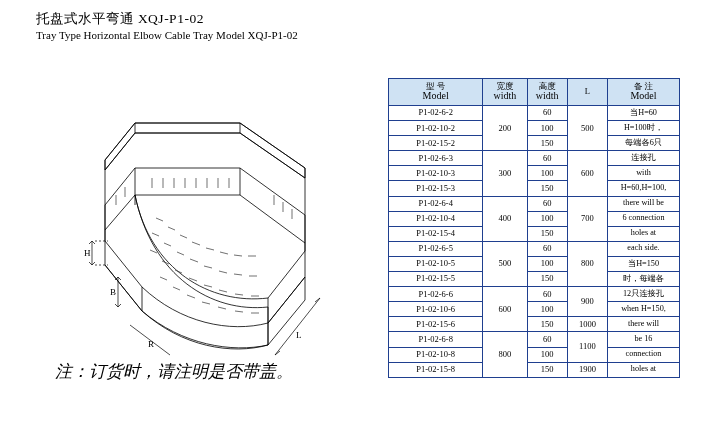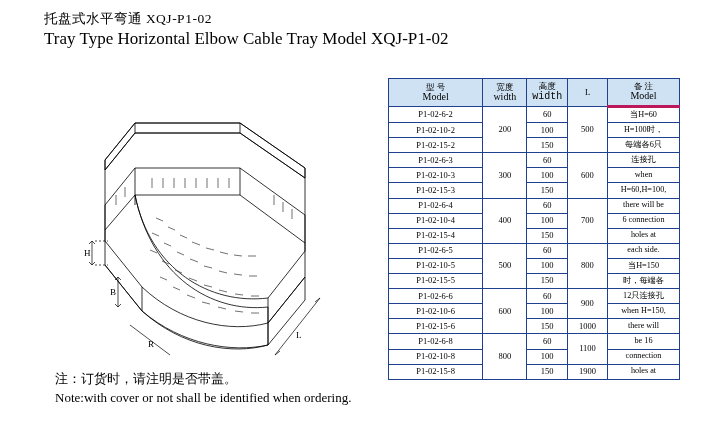--- a/index.html
+++ b/index.html
@@ -6,40 +6,41 @@
   body{
     width:717px;height:423px;
     background:#ffffff;
     font-family:"Liberation Serif", serif;
     color:#000;
     position:relative;
     overflow:hidden;
   }
   .title-block{
     position:absolute;
-    left:44px;top:10px;
+    left:36px;top:10px;
     line-height:1.35;
   }
   .title-cn{font-size:13.5px;letter-spacing:0.5px;}
-  .title-en{font-size:17px;}
+  .title-en{font-size:11px;}
 
   
   .drawing{
     position:absolute;
     left:30px;top:55px;
     width:350px;height:300px;
   }
   .drawing svg{display:block;}
 
   
   .note{
     position:absolute;
-    left:55px;top:370px;
-    font-size:13px;
+    left:55px;top:360px;
+    font-size:17px;
     line-height:1.45;
+    font-style:italic;
   }
 
   
   .table-wrap{
     position:absolute;
     left:388px;top:78px;
     width:292px;
   }
   table.spec{
     border-collapse:collapse;
@@ -58,31 +59,31 @@
   }
   table.spec th{
     background:#cfe2f3;
     font-weight:normal;
     height:26px;
   }
   th .cn{display:block;font-size:8.5px;}
   th .en{display:block;font-size:10px;}
   .col-model{width:96px;}
   .col-width{width:44px;margin-top:16px;}
-  .col-height{width:40px;font-family:Liberation Mono, monospace;}
+  .col-height{width:40px;}
   .col-l{width:40px;}
   .col-remark{width:72px;}
   td.remark{
     font-size:8.2px;
     text-align:left;
     padding-left:3px;
     border-top:none;
     border-bottom:none;
   }
-  td.remark.first{border-top:3px solid #be185d;border-radius:7px;}
+  td.remark.first{border-top:1px solid #be185d;border-radius:7px;}
   td.remark.last{border-bottom:1px solid #1f3f8f;}
 </style>
 </head>
 <body>
 
 <div class="title-block">
   <div class="title-cn">托盘式水平弯通   XQJ-P1-02</div>
   <div class="title-en">Tray Type Horizontal Elbow Cable Tray Model XQJ-P1-02</div>
 </div>
 
@@ -212,21 +213,20 @@
 
     <g stroke="#000" stroke-width="0.7" fill="none">
       <path d="M100,270 L140,300"></path>
     </g>
     <text x="118" y="292" font-size="9" font-family="Liberation Serif, serif">R</text>
   </svg>
 </div>
 
 <div class="note">
   <div>注：订货时，请注明是否带盖。</div>
-  <div>Note:with cover or not shall be identified when ordering.</div>
 </div>
 
 <div class="table-wrap">
   <table class="spec">
     <thead>
       <tr>
         <th class="col-model">
           <span class="cn">型  号</span>
           <span class="en">Model</span>
         </th>
@@ -270,21 +270,21 @@
       <tr>
         <td>P1-02-6-3</td>
         <td rowspan="3">300</td>
         <td>60</td>
         <td rowspan="3">600</td>
         <td class="remark">连接孔</td>
       </tr>
       <tr>
         <td>P1-02-10-3</td>
         <td>100</td>
-        <td class="remark">when</td>
+        <td class="remark">with</td>
       </tr>
       <tr>
         <td>P1-02-15-3</td>
         <td>150</td>
         <td class="remark">H=60,H=100,</td>
       </tr>
 
       <tr>
         <td>P1-02-6-4</td>
         <td rowspan="3">400</td>

